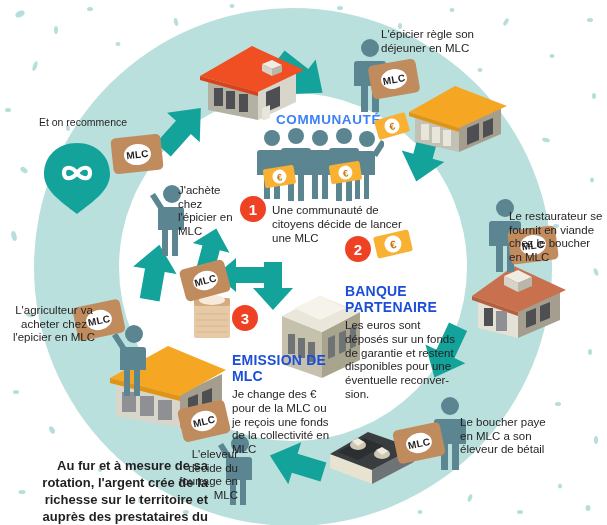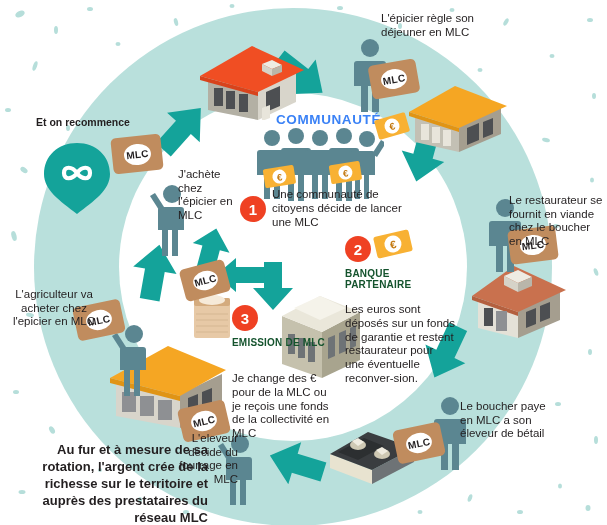--- a/index.html
+++ b/index.html
@@ -28,29 +28,29 @@
   }
   #ring-hole{
     position:absolute;
     left:119px;top:93px;
     width:348px;height:348px;
     border-radius:50%;
     background:#ffffff;
   }
 
   
-  .txt{position:absolute;color:#231f20;line-height:1.18;}
+  .txt{position:absolute;color:#231f20;line-height:1.18;margin-top:16px;}
 
   .cap{font-size:11.5px;}
   .cap-bold{font-size:13px;font-weight:700;}
 
   
   .step-head{
-    font-size:10px;font-weight:700;letter-spacing:.2px;
-    color:#14532d;line-height:1.12;
+    font-size:14px;font-weight:700;letter-spacing:.2px;
+    color:#1d4ed8;line-height:1.12;
   }
   .step-body{font-size:11.5px;line-height:1.2;color:#231f20;}
 
   
   .numcircle{
     position:absolute;
     width:26px;height:26px;border-radius:50%;
     background:#ef4123;color:#fff;
     font-size:15px;font-weight:700;
     display:flex;align-items:center;justify-content:center;
@@ -59,21 +59,21 @@
   
   #communaute-title{
     position:absolute;
     font-size:13.5px;font-weight:700;letter-spacing:.6px;
     color:#3b82f6;
   }
 
   
   #recommence-label{
     position:absolute;text-align:center;
-    font-size:10.5px;font-weight:700;line-height:1.15;color:#231f20;
+    font-size:10.5px;font-weight:400;line-height:1.15;color:#231f20;
   }
 
   
   .mlc-sign{position:absolute;}
   .mlc-plate{
     position:absolute;
     background:#c08c5e;border-radius:5px;
     box-shadow:none;
   }
   .mlc-disc{
@@ -440,21 +440,21 @@
     <g fill="none" stroke="#ffffff" stroke-width="4.2" stroke-linecap="round">
       <path d="M22 30 C22 23 30 23 35 30 C40 37 48 37 48 30 C48 23 40 23 35 30 C30 37 22 37 22 30 Z"></path>
     </g>
   </svg>
 
   <div class="numcircle" style="left:240px;top:196px;">1</div>
   <div class="txt step-body" style="left:272px;top:188px;width:138px;">Une communauté de citoyens décide de lancer une MLC</div>
 
   <div class="numcircle" style="left:345px;top:236px;">2</div>
   <div class="txt step-head" style="left:345px;top:268px;width:96px;">BANQUE PARTENAIRE</div>
-  <div class="txt step-body" style="left:345px;top:303px;width:110px;">Les euros sont déposés sur un fonds de garantie et restent restaurateur pour une éventuelle reconver-sion.</div>
+  <div class="txt step-body" style="left:345px;top:303px;width:110px;">Les euros sont déposés sur un fonds de garantie et restent disponibles pour une éventuelle reconver-sion.</div>
 
   <div class="numcircle" style="left:232px;top:305px;">3</div>
   <div class="txt step-head" style="left:232px;top:337px;width:96px;">EMISSION DE MLC</div>
   <div class="txt step-body" style="left:232px;top:372px;width:104px;">Je change des € pour de la MLC ou je reçois une fonds de la collectivité en MLC</div>
 
   <div class="txt cap" style="left:381px;top:12px;width:104px;">L'épicier règle son déjeuner en MLC</div>
 
   <div class="txt cap" style="left:509px;top:194px;width:96px;">Le restaurateur se fournit en viande chez le boucher en MLC</div>
 
   <div class="txt cap" style="left:460px;top:400px;width:98px;">Le boucher paye en MLC a son éleveur de bétail</div>

